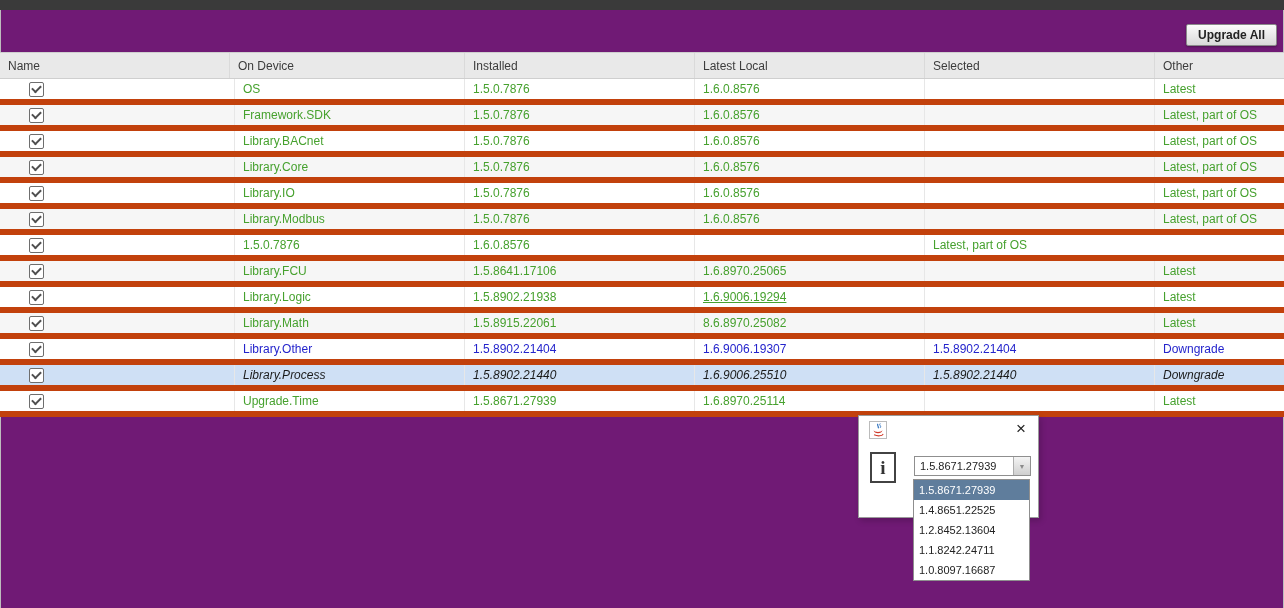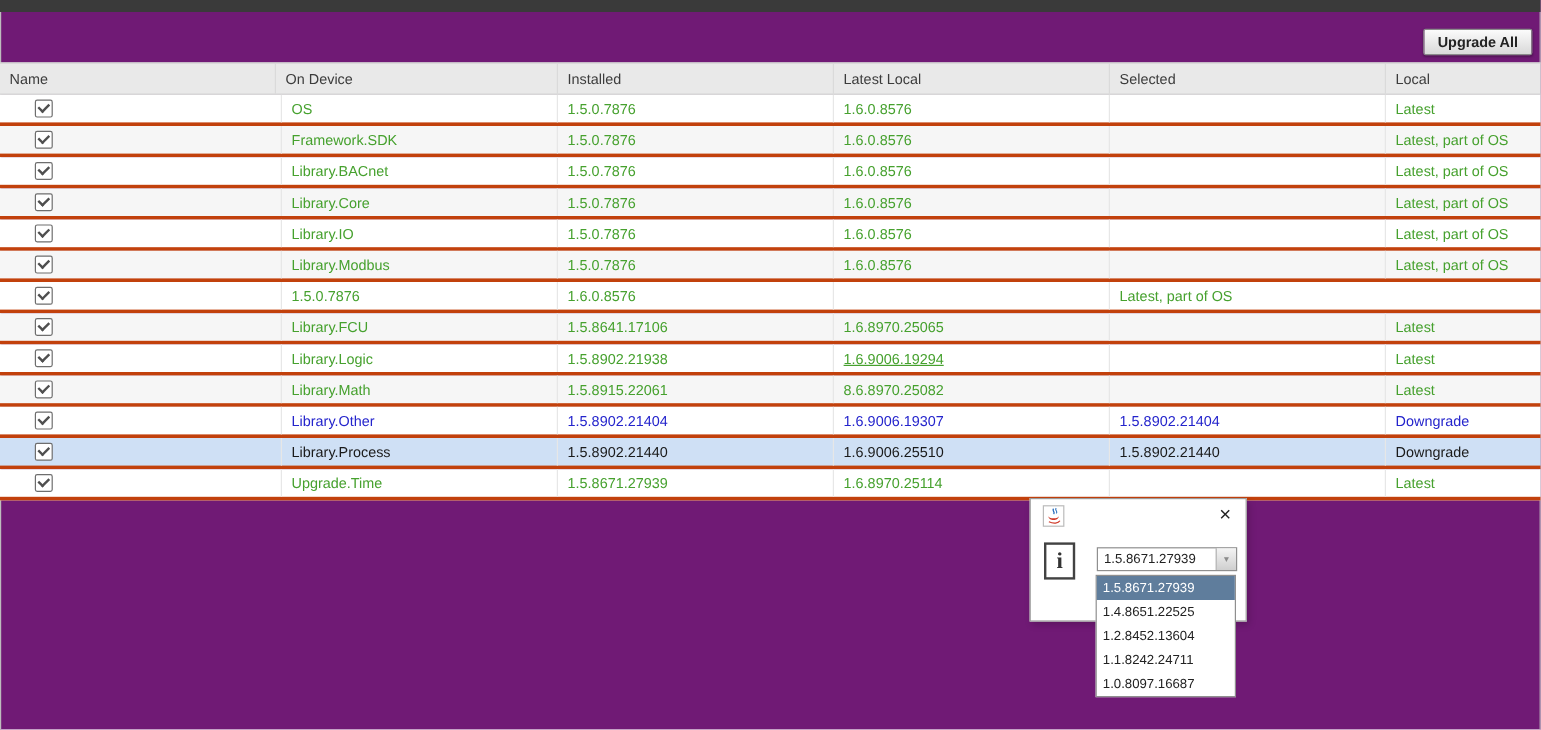--- a/index.html
+++ b/index.html
@@ -17,23 +17,23 @@
     background:linear-gradient(#fbfbfb,#d9d9d9);border:1px solid #8a8a8a;border-radius:2px;
     box-shadow:0 1px 2px rgba(0,0,0,.3);cursor:pointer;}
 
   
   .table{position:absolute;left:0;right:0;top:52px;}
   .thead{display:flex;height:27px;align-items:center;background:var(--header-bg,#e9e9e9);
     border-top:1px solid #cfcfcf;border-bottom:1px solid #cfcfcf;box-sizing:border-box;
     font-size:12px;color:#3c3c3c;}
   .th{box-sizing:border-box;padding-left:8px;border-right:1px solid #dadada;height:100%;display:flex;align-items:center;}
   .th:last-child{border-right:none;}
-  .tr{display:flex;height:26px;align-items:center;box-sizing:border-box;border-bottom:3px solid #c2410c;background:#fff;}
+  .tr{display:flex;height:26px;align-items:center;box-sizing:border-box;border-bottom:6px solid #c2410c;background:#fff;}
   .tr.alt{background:var(--row-alt,#f6f6f6);}
-  .tr.hl{background:var(--sel-bg,#cfe0f5) !important;}
+  .tr.hl{background:var(--sel-bg,#cfe0f5) !important;font-style:italic;}
   .td{box-sizing:border-box;padding-left:8px;border-right:1px solid #e7e7e7;height:100%;display:flex;align-items:center;
     font-size:12px;white-space:nowrap;overflow:hidden;}
   .td:last-child{border-right:none;}
   .c0{width:235px;}
   .c1{width:230px;}
   .c2{width:230px;}
   .c3{width:230px;}
   .c4{width:230px;}
   .c5{flex:1;}
   .td.c0{padding-left:29px;}
@@ -75,21 +75,21 @@
 
   <button class="upgrade-btn">Upgrade All</button>
 
   <div class="table">
     <div class="thead">
         <div class="th c1">Name</div>
         <div class="th c0">On Device</div>
         <div class="th c3">Installed</div>
         <div class="th c2">Latest Local</div>
         <div class="th c4">Selected</div>
-        <div class="th c5">Local</div>
+        <div class="th c5">Other</div>
       </div>
     <div class="tbody">
         <div class="tr">
           <div class="td c0">
             <div class="checkbox checked"></div>
           </div>
           <div class="td c1" style="color: rgb(70, 161, 46);">OS</div>
           <div class="td c2" style="color: rgb(70, 161, 46);">1.5.0.7876</div>
           <div class="td c3" style="color: rgb(70, 161, 46);">1.6.0.8576</div>
           <div class="td c4" style="color: rgb(70, 161, 46);"></div>

